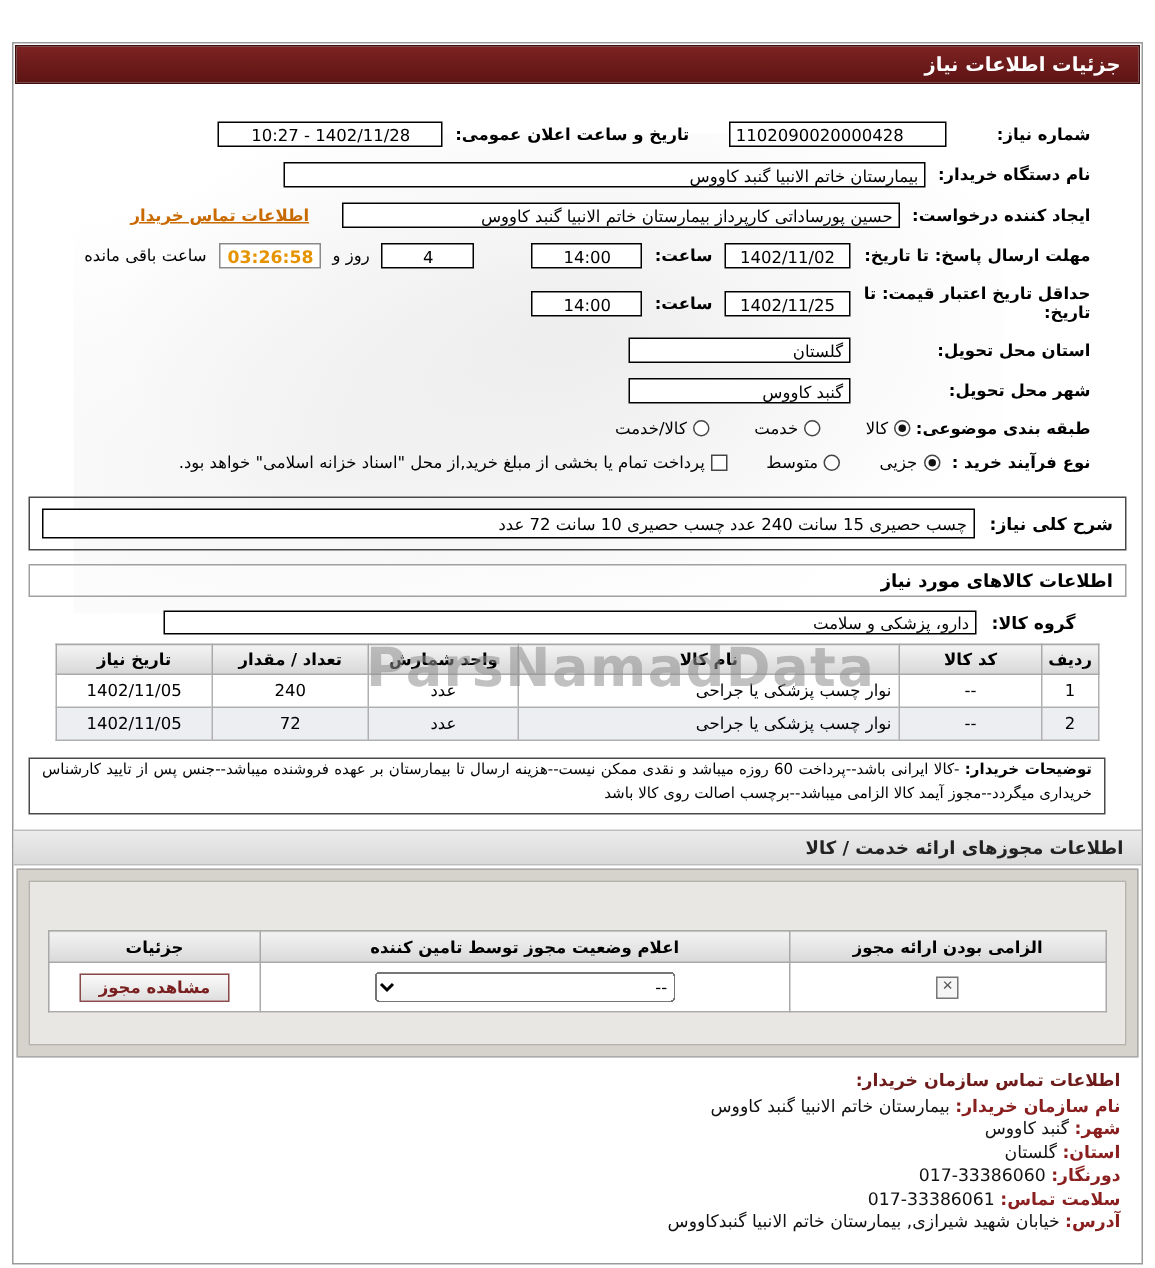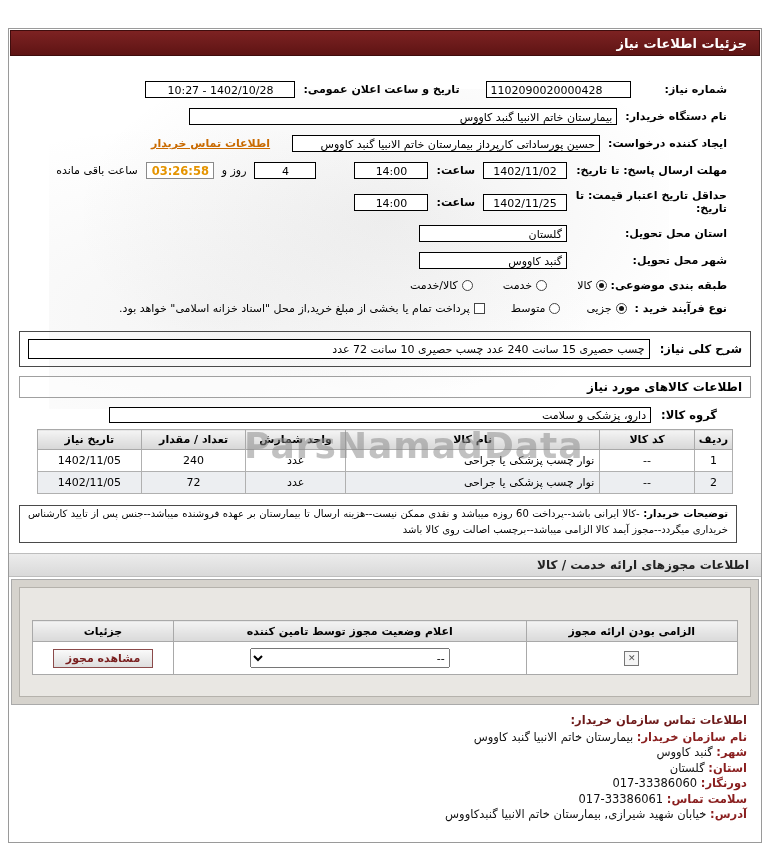--- a/index.html
+++ b/index.html
@@ -136,31 +136,31 @@
   </div>
 
   <div class="form">
 
     <div class="row">
       <span class="lbl">شماره نیاز:</span>
       <span class="sp" style="width:18px"></span>
       <div class="inp ltr" style="width:145px">1102090020000428</div>
       <span class="sp" style="width:10px"></span>
       <span class="lbl">تاریخ و ساعت اعلان عمومی:</span>
-      <div class="inp c" style="width:150px">1402/10/28 - 10:27</div>
+      <div class="inp c" style="width:150px">1402/11/28 - 10:27</div>
     </div>
 
     <div class="row">
       <span class="lbl">نام دستگاه خریدار:</span>
       <div class="inp" style="width:428px">بیمارستان خاتم الانبیا گنبد کاووس</div>
     </div>
 
     <div class="row">
       <span class="lbl">ایجاد کننده درخواست:</span>
-      <div class="inp" style="width:308px">حسین پورساداتی کارپرداز بیمارستان خاتم الانبیا گنبد کاووس</div>
+      <div class="inp" style="width:372px">حسین پورساداتی کارپرداز بیمارستان خاتم الانبیا گنبد کاووس</div>
       <span class="sp" style="width:6px"></span>
       <span class="link">اطلاعات تماس خریدار</span>
     </div>
 
     <div class="row">
       <span class="lbl" style="width:152px">مهلت ارسال پاسخ: تا تاریخ:</span>
       <div class="inp c ltr" style="width:84px">1402/11/02</div>
       <span class="lbl">ساعت:</span>
       <div class="inp c ltr" style="width:74px">14:00</div>
       <span class="sp" style="width:22px"></span>

